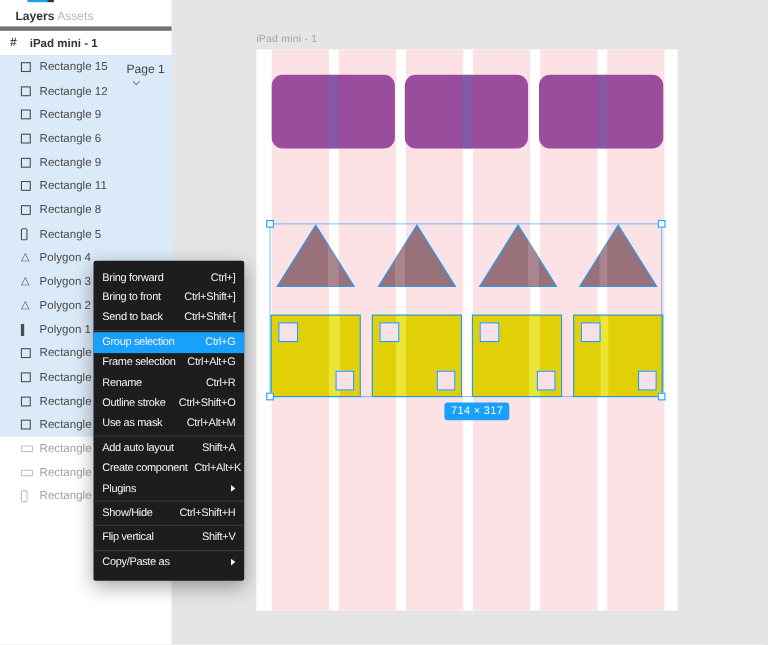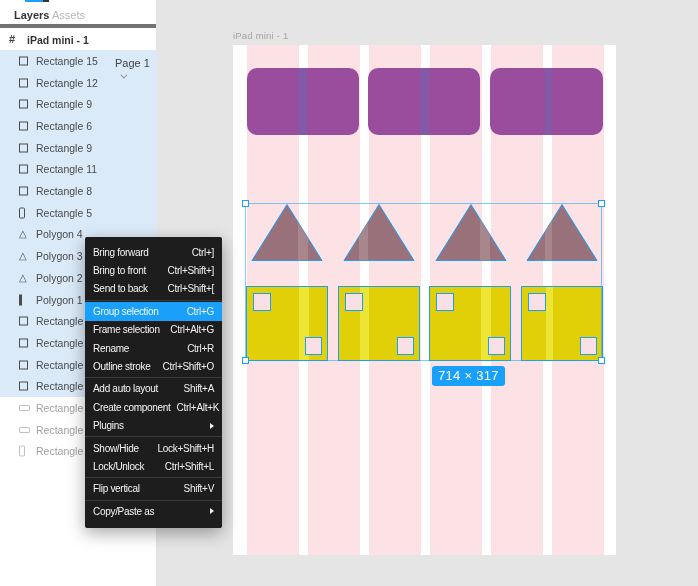--- a/index.html
+++ b/index.html
@@ -23,21 +23,21 @@
   .inner-sq { position:absolute; background:var(--inner); border:1px solid var(--accent); }
   .inner-tl { left:6px; top:6px; width:18px; height:18px; }
   .inner-br { right:5px; bottom:5px; width:17px; height:18px; }
 
   .sel-box { position:absolute; left:245px; top:203px; width:357px; height:158px;
              border:1px solid rgba(24,160,251,.55); pointer-events:none; }
   .handle { position:absolute; width:7px; height:7px; background:#fff; border:1px solid var(--accent); }
   .h-tl{left:-4px;top:-4px}.h-tr{right:-4px;top:-4px}.h-bl{left:-4px;bottom:-4px}.h-br{right:-4px;bottom:-4px}
 
   .size-badge { position:absolute; left:404px; top:366px; background:var(--accent); color:#fff;
-                font-size:13px; padding:2px 6px 3px; border-radius:3px; letter-spacing:.3px;margin-left:28px; }
+                font-size:10px; padding:2px 6px 3px; border-radius:3px; letter-spacing:.3px; }
 
   
   .sidebar { position:absolute; left:0; top:0; width:157px; height:586px; background:#ffffff;
              border-right:1px solid #e3e3e3; }
   .top-strip-blue { position:absolute; left:25px; top:0; width:18px; height:2px; background:var(--accent); }
   .top-strip-dark { position:absolute; left:43px; top:0; width:6px; height:2px; background:#333; }
   .sb-header { position:absolute; left:0; top:0; width:100%; height:28px; border-bottom:4px solid #737373; }
   .tab { position:absolute; top:9px; font-size:11px; cursor:default; }
   .tab-layers { left:14px; color:#333; font-weight:bold; }
   .tab-assets { left:52px; color:#b8b8b8; }
@@ -275,41 +275,41 @@
         <span class="sc">Ctrl+Alt+G</span>
       </div>
       <div class="ctx-item">
         <span class="lab">Rename</span>
         <span class="sc">Ctrl+R</span>
       </div>
       <div class="ctx-item">
         <span class="lab">Outline stroke</span>
         <span class="sc">Ctrl+Shift+O</span>
       </div>
+      <div class="ctx-item">
+        <span class="lab">Use as mask</span>
+        <span class="sc">Ctrl+Alt+M</span>
+      </div>
       <div class="ctx-sep"></div>
       <div class="ctx-item">
         <span class="lab">Add auto layout</span>
         <span class="sc">Shift+A</span>
       </div>
       <div class="ctx-item">
         <span class="lab">Create component</span>
         <span class="sc">Ctrl+Alt+K</span>
       </div>
       <div class="ctx-item">
         <span class="lab">Plugins</span>
         <span class="sub-arrow"></span>
       </div>
       <div class="ctx-sep"></div>
       <div class="ctx-item">
         <span class="lab">Show/Hide</span>
-        <span class="sc">Lock+Shift+H</span>
-      </div>
-      <div class="ctx-item">
-        <span class="lab">Lock/Unlock</span>
-        <span class="sc">Ctrl+Shift+L</span>
+        <span class="sc">Ctrl+Shift+H</span>
       </div>
       <div class="ctx-sep"></div>
       <div class="ctx-item">
         <span class="lab">Flip vertical</span>
         <span class="sc">Shift+V</span>
       </div>
       <div class="ctx-sep"></div>
       <div class="ctx-item">
         <span class="lab">Copy/Paste as</span>
         <span class="sub-arrow"></span>

